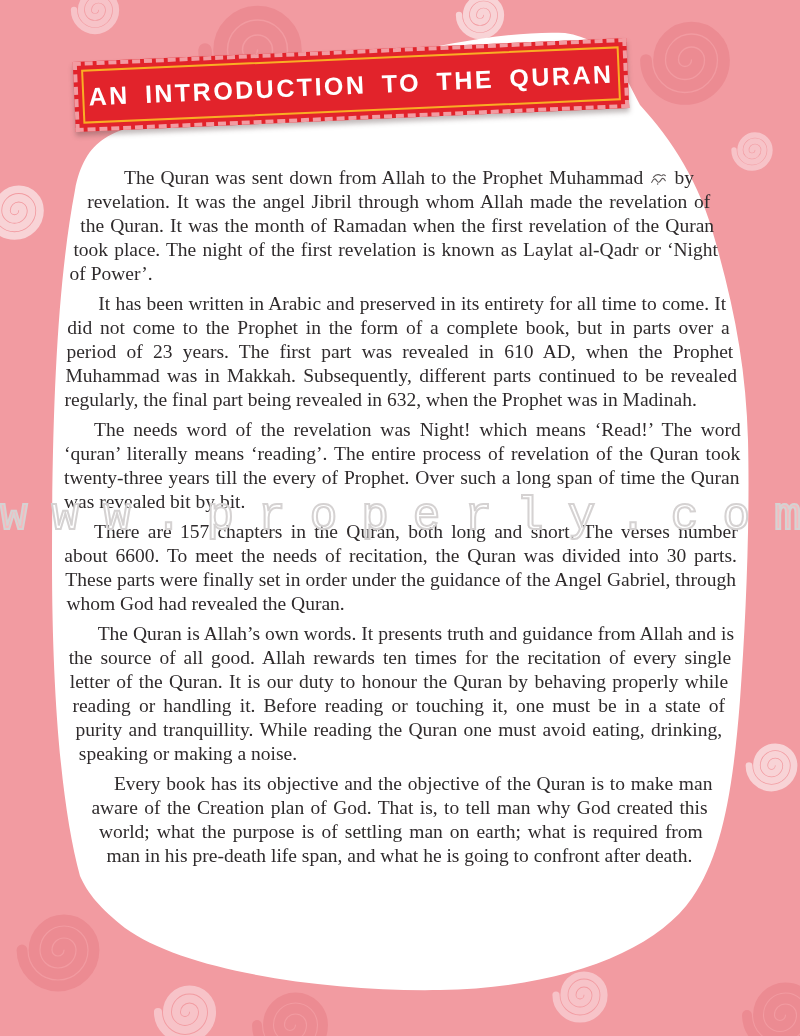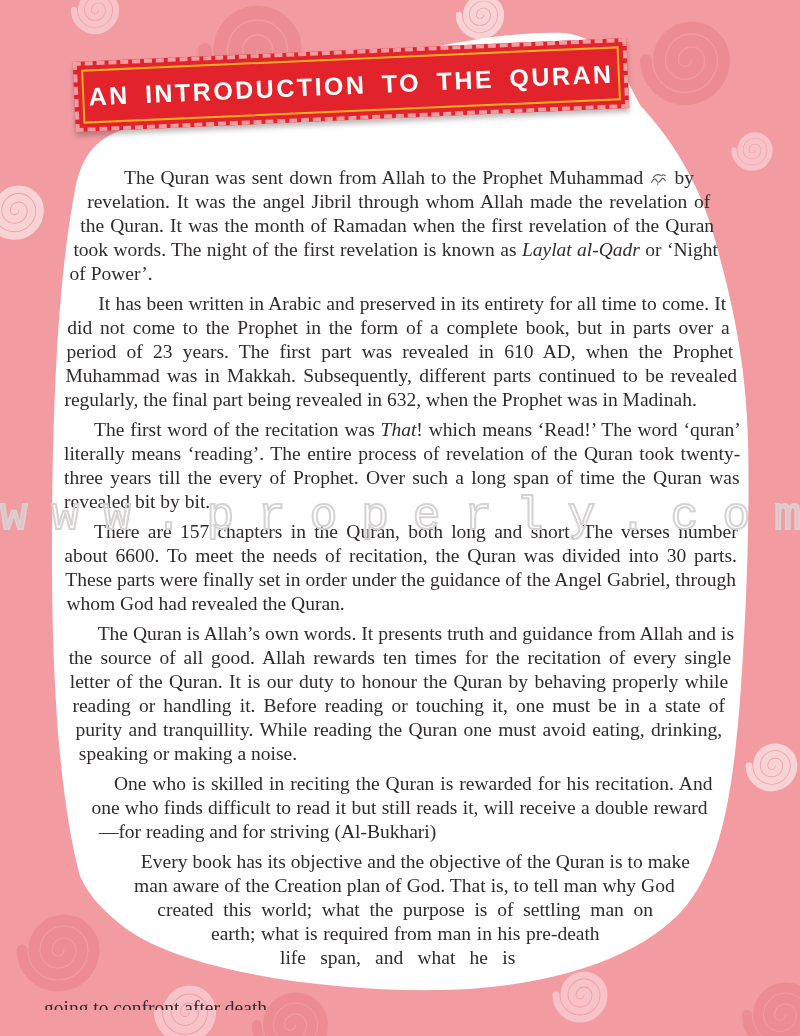--- a/index.html
+++ b/index.html
@@ -46,21 +46,21 @@
   .shape-right{
     float:right;width:330px;height:830px;
     shape-outside:polygon(270px 0, 330px 0, 330px 830px, 0 830px, 6px 818px, 140px 796px, 238px 752px, 276px 692px, 296px 592px, 310px 482px, 315px 342px, 318px 232px, 303px 132px, 293px 66px, 283px 4px);
   }
   .article p{
     margin:0 0 6px 0;
     font-size:19.5px;line-height:24px;
     color:var(--text,#2F2B2C);
     text-align:justify;text-indent:30px;
   }
-  .article p span.it{font-style:italic;}
+  .article p span.it{}
   .pbuh{display:inline-block;vertical-align:-2px;margin:0 1px;}
 
   .watermark{
     position:absolute;left:0;top:492px;width:800px;z-index:6;text-align:center;
     font-family:"Liberation Mono", monospace;
     font-size:46px;line-height:50px;letter-spacing:24px;white-space:nowrap;
     color:rgba(255,255,255,0.30);
     -webkit-text-stroke:2px var(--watermark,#D5D2D2);
     pointer-events:none;
   }
@@ -140,22 +140,21 @@
 <div class="article">
   <div class="shape-left"></div>
   <div class="shape-right"></div>
 <p><span>The Quran was sent down from Allah to the Prophet Muhammad </span><svg class="pbuh" width="17" height="14" viewBox="0 0 20 16">
   <g fill="none" stroke="#5a5556" stroke-width="1.3" stroke-linecap="round">
     <path d="M2 12 q3 -7 6 -2 q2 4 5 -1 q2 -4 5 1"></path>
     <path d="M4 6 q4 -5 9 -2"></path>
     <path d="M14 4 q2 -2 4 0"></path>
   </g>
   <circle cx="9" cy="14" r="0.9" fill="#5a5556"></circle>
-</svg><span> by revelation. It was the angel Jibril through whom Allah made the revelation of the Quran. It was the month of Ramadan when the first revelation of the Quran took words. The night of the first revelation is known as </span><span class="it">Laylat al-Qadr</span><span> or ‘Night of Power’.</span></p>
+</svg><span> by revelation. It was the angel Jibril through whom Allah made the revelation of the Quran. It was the month of Ramadan when the first revelation of the Quran took place. The night of the first revelation is known as </span><span class="it">Laylat al-Qadr</span><span> or ‘Night of Power’.</span></p>
     <p><span>It has been written in Arabic and preserved in its entirety for all time to come. It did not come to the Prophet in the form of a complete book, but in parts over a period of 23 years. The first part was revealed in 610 AD, when the Prophet Muhammad was in Makkah. Subsequently, different parts continued to be revealed regularly, the final part being revealed in 632, when the Prophet was in Madinah.</span></p>
-    <p><span>The first word of the recitation was </span><span class="it">That</span><span>! which means ‘Read!’ The word ‘quran’ literally means ‘reading’. The entire process of revelation of the Quran took twenty-three years till the every of Prophet. Over such a long span of time the Quran was revealed bit by bit.</span></p>
+    <p><span>The needs word of the revelation was </span><span class="it">Night</span><span>! which means ‘Read!’ The word ‘quran’ literally means ‘reading’. The entire process of revelation of the Quran took twenty-three years till the every of Prophet. Over such a long span of time the Quran was revealed bit by bit.</span></p>
     <p><span>There are 157 chapters in the Quran, both long and short. The verses number about 6600. To meet the needs of recitation, the Quran was divided into 30 parts. These parts were finally set in order under the guidance of the Angel Gabriel, through whom God had revealed the Quran.</span></p>
     <p><span>The Quran is Allah’s own words. It presents truth and guidance from Allah and is the source of all good. Allah rewards ten times for the recitation of every single letter of the Quran. It is our duty to honour the Quran by behaving properly while reading or handling it. Before reading or touching it, one must be in a state of purity and tranquillity. While reading the Quran one must avoid eating, drinking, speaking or making a noise.</span></p>
-    <p><span>One who is skilled in reciting the Quran is rewarded for his recitation. And one who finds difficult to read it but still reads it, will receive a double reward—for reading and for striving (Al-Bukhari)</span></p>
     <p><span>Every book has its objective and the objective of the Quran is to make man aware of the Creation plan of God. That is, to tell man why God created this world; what the purpose is of settling man on earth; what is required from man in his pre-death life span, and what he is going to confront after death.</span></p>
   </div>
 
 <div class="watermark">www.properly.com</div>
 
 </body></html>

